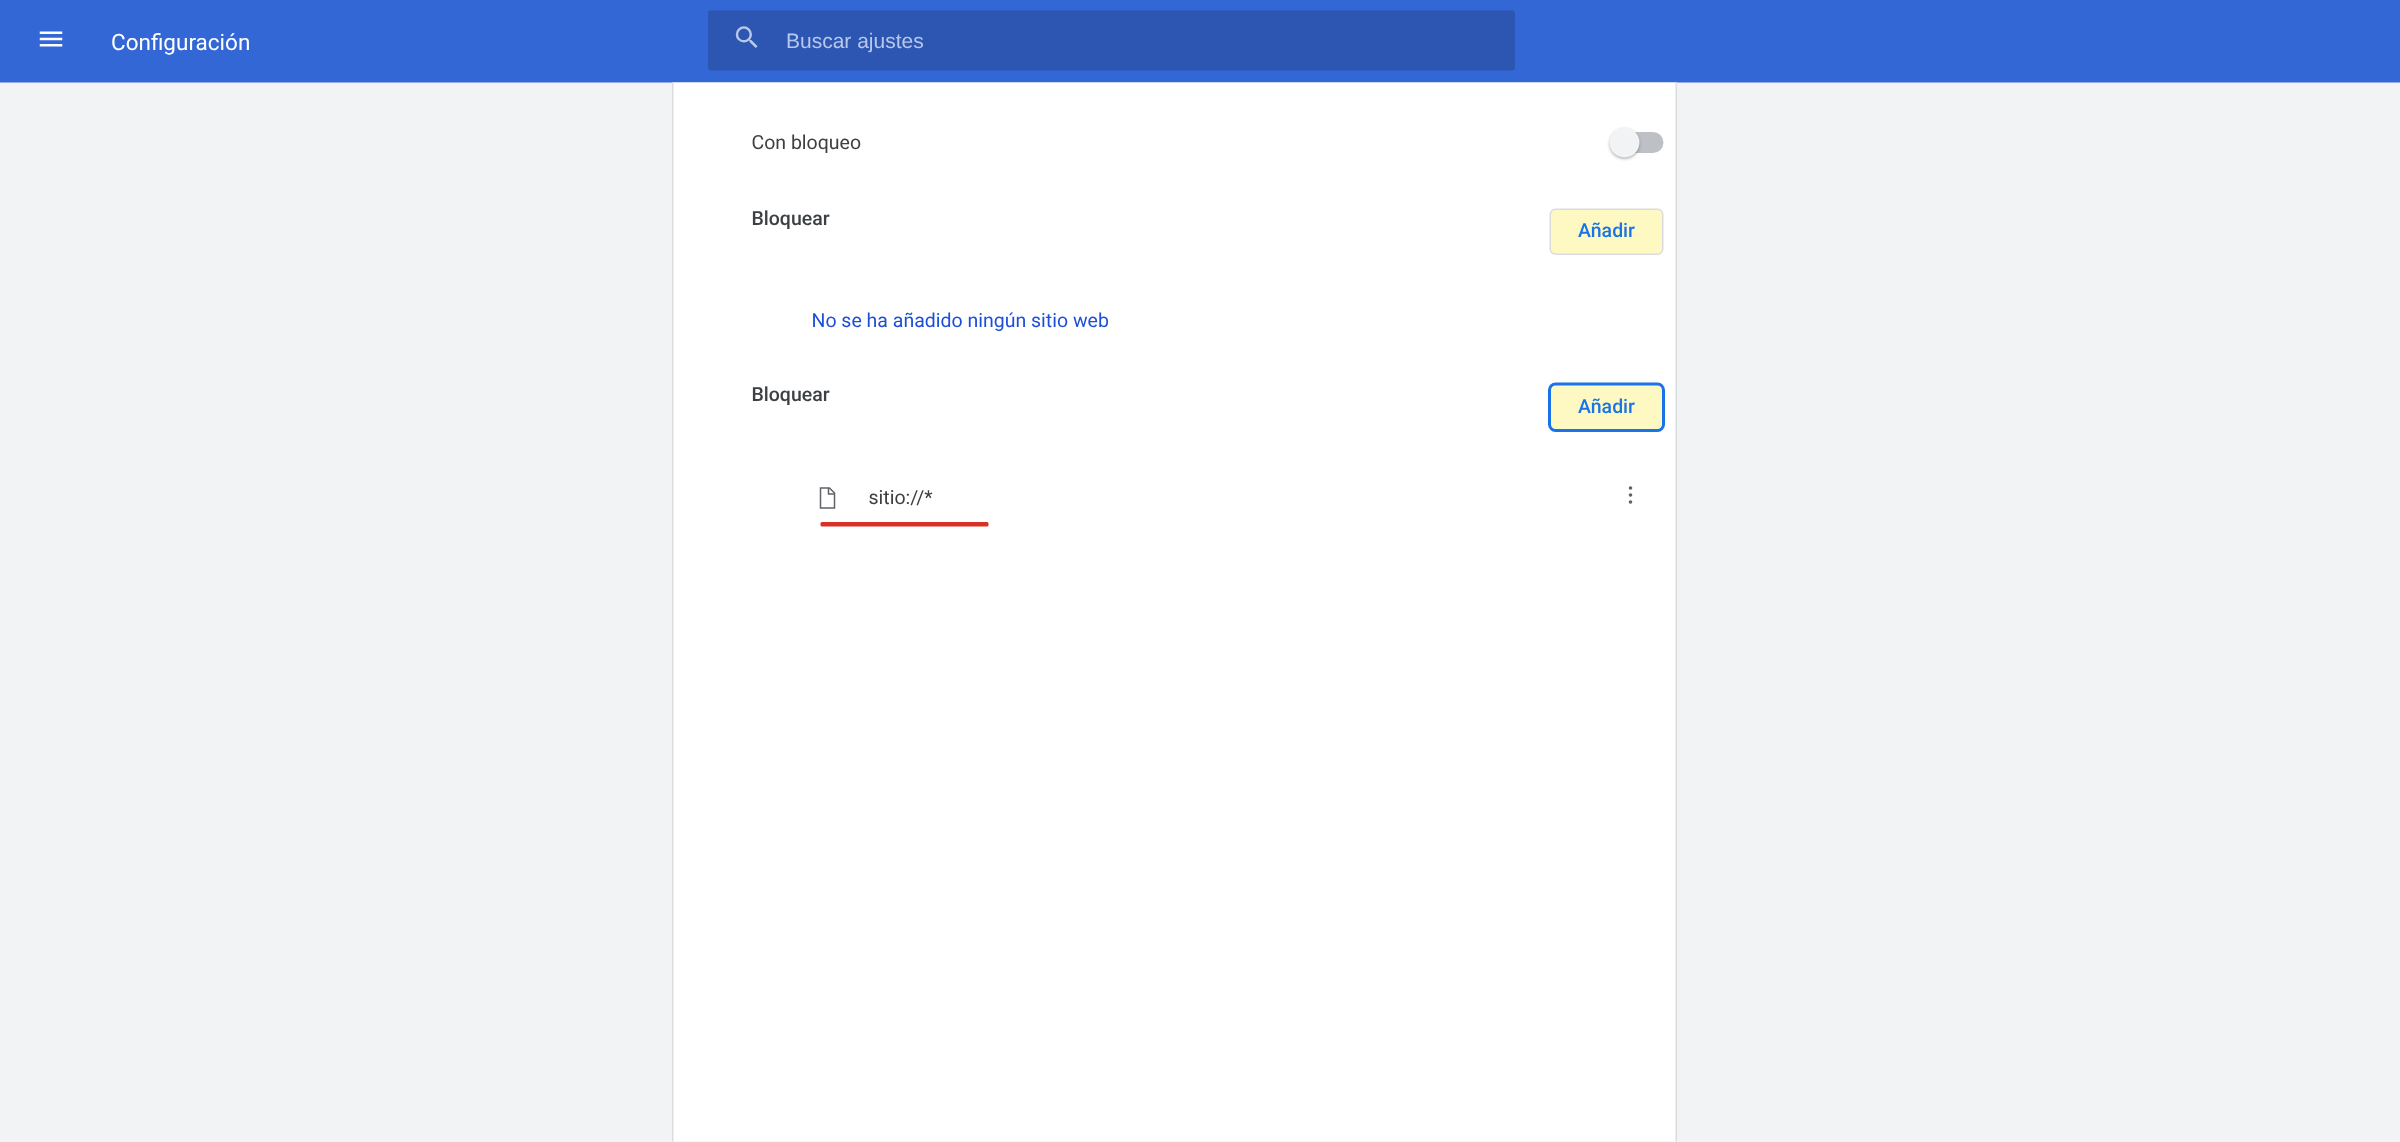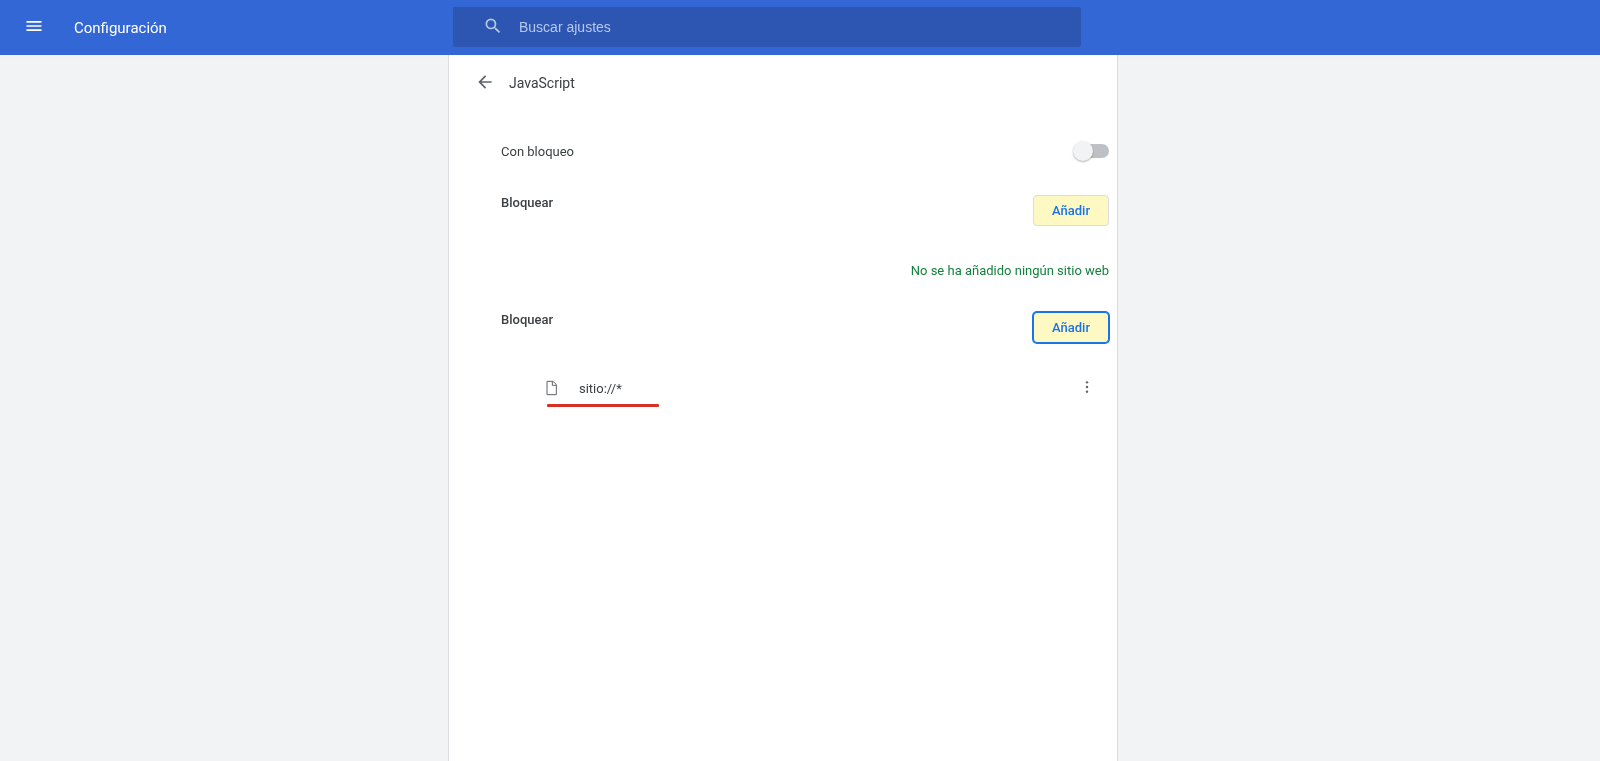--- a/index.html
+++ b/index.html
@@ -28,29 +28,29 @@
     cursor: pointer;
   }
   .menu-btn svg { width: 20px; height: 20px; fill: #fff; }
   .header-title {
     color: #fff;
     font-size: 15px;
     margin-left: 16px;
   }
   .search-container {
     position: absolute;
-    left: 453px;
+    left: 472px;
     top: 7px;
-    width: 628px;
+    width: 538px;
     height: 40px;
     background: #2c56b1;
     border-radius: 2px;
     display: flex;
     align-items: center;
-    padding: 0 30px;
+    padding: 0 16px;
   }
   .search-icon svg { width: 20px; height: 20px; fill: #b8c7ec; }
   .search-input {
     flex: 1;
     background: transparent;
     border: none;
     outline: none;
     margin-left: 14px;
     color: #fff;
     font-size: 14px;
@@ -142,23 +142,22 @@
     cursor: pointer;
     font-family: inherit;
   }
   .add-btn.focused {
     outline: none;
     border: 1px solid #1a73e8;
     box-shadow: 0 0 0 1px #1a73e8;
   }
   .empty-msg {
     padding: 16px 0 16px 40px;
-    color: #15803d;
-    font-size: 13px;
-    text-align: right;
+    color: #1d4ed8;
+    font-size: 13px;
   }
 
   .site-row {
     display: flex;
     align-items: center;
     height: 48px;
     padding-left: 40px;
     position: relative;
   }
   .site-icon {
@@ -208,30 +207,20 @@
       <svg viewBox="0 0 24 24">
           <path d="M15.5 14h-.79l-.28-.27A6.471 6.471 0 0016 9.5 6.5 6.5 0 109.5 16a6.471 6.471 0 004.23-1.57l.27.28v.79l5 4.99L20.49 19l-4.99-5zM9.5 14C7.01 14 5 11.99 5 9.5S7.01 5 9.5 5 14 7.01 14 9.5 11.99 14 9.5 14z"></path>
         </svg>
     </span>
     <input class="search-input" type="text" placeholder="Buscar ajustes" style="">
   </div>
 </div>
 
 <div class="panel">
 
-  <div class="page-title-row">
-    <div class="back-btn">
-      <span>
-        <svg viewBox="0 0 24 24">
-            <path d="M20 11H7.83l5.59-5.59L12 4l-8 8 8 8 1.41-1.41L7.83 13H20v-2z"></path>
-          </svg>
-      </span>
-    </div>
-    <div class="page-title">JavaScript</div>
-  </div>
 
   <div class="section">
 
     <div class="toggle-row">
       <div class="toggle-label">Con bloqueo</div>
       <div class="toggle">
         <div class="toggle-thumb"></div>
       </div>
     </div>
 

